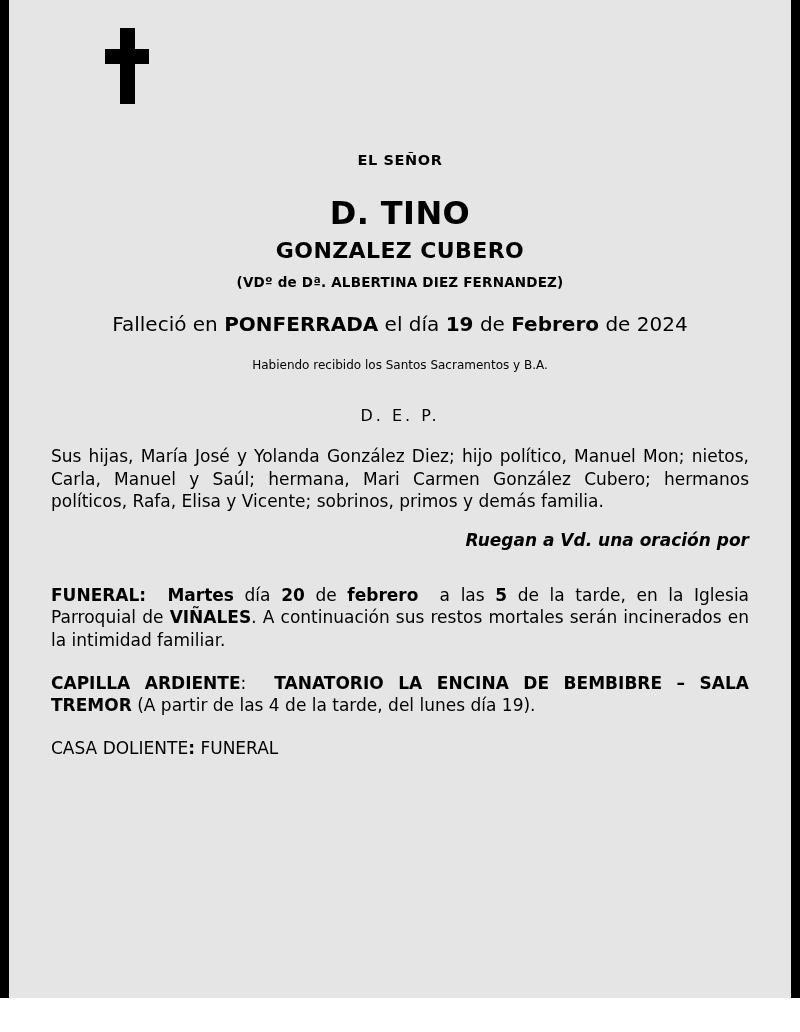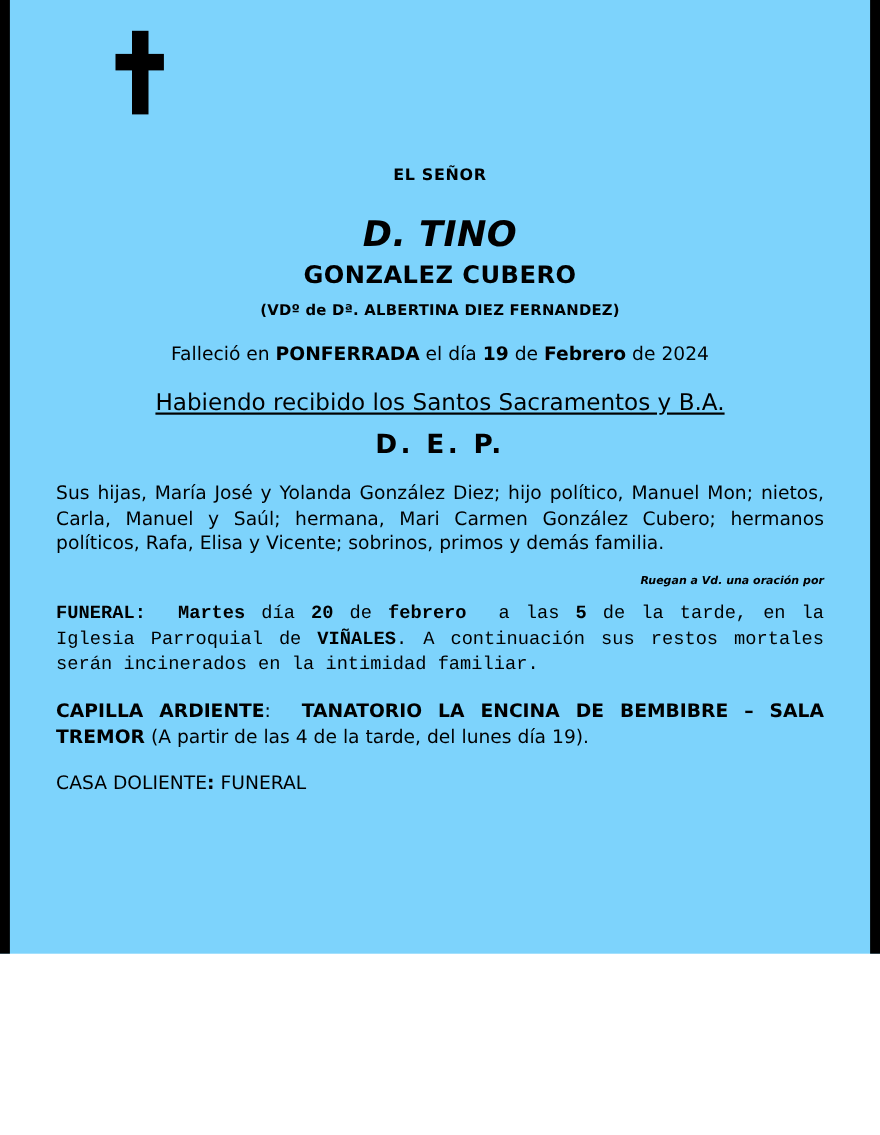--- a/index.html
+++ b/index.html
@@ -10,23 +10,23 @@
   body {
     width: 800px;
     height: 1032px;
     font-family: "DejaVu Sans", sans-serif;
     color: #000000;
     overflow: hidden;
   }
   .page {
     position: relative;
     width: 800px;
-    height: 867px;
+    height: 998px;
     box-sizing: border-box;
-    background: #7dd3fc;
+    background: #e5e5e5;
     border-left: 9px solid #000000;
     border-right: 9px solid #000000;
     border-top: 0;
     border-bottom: 0;
   }
   .inner {
     position: absolute;
     left: 0;
     top: 0;
     right: 0;
@@ -62,73 +62,70 @@
     margin-top: 152px;
     font-size: 14.5px;
     font-weight: bold;
     letter-spacing: 0.6px;
   }
   .name1 {
     margin-top: 26px;
     font-size: 32px;
     font-weight: bold;
     letter-spacing: 0.4px;
-    font-style: italic;
   }
   .name2 {
     margin-top: 6px;
     font-size: 22px;
     font-weight: bold;
     letter-spacing: 0.4px;
   }
   .widow {
     margin-top: 11px;
     font-size: 13.5px;
     font-weight: bold;
     letter-spacing: 0.2px;
   }
   .died {
     margin-top: 22px;
-    font-size: 17px;
+    font-size: 20px;
   }
   .age {
     margin-top: 17px;
     font-size: 16px;
   }
   .sacraments {
     margin-top: 22px;
-    font-size: 21px;
-    text-decoration: underline;
+    font-size: 12px;
   }
   .dep {
-    margin-top: 12px;
-    font-size: 24px;
-    font-weight: bold;
+    margin-top: 34px;
+    font-size: 16px;
+    font-weight: normal;
     letter-spacing: 3px;
   }
   .family {
     margin-top: 20px;
     font-size: 17px;
     line-height: 1.33;
     text-align: justify;
   }
   .prayer {
     margin-top: 16px;
     text-align: right;
-    font-size: 10px;
+    font-size: 17px;
     font-style: italic;
     font-weight: bold;
     line-height: 1.35;
   }
   .funeral {
-    margin-top: 13px;
+    margin-top: 32px;
     font-size: 17px;
     line-height: 1.33;
     text-align: justify;
-    font-family: Liberation Mono, monospace;
   }
   .chapel {
     margin-top: 20px;
     font-size: 17px;
     line-height: 1.33;
     text-align: justify;
   }
   .home {
     margin-top: 20px;
     font-size: 17px;

